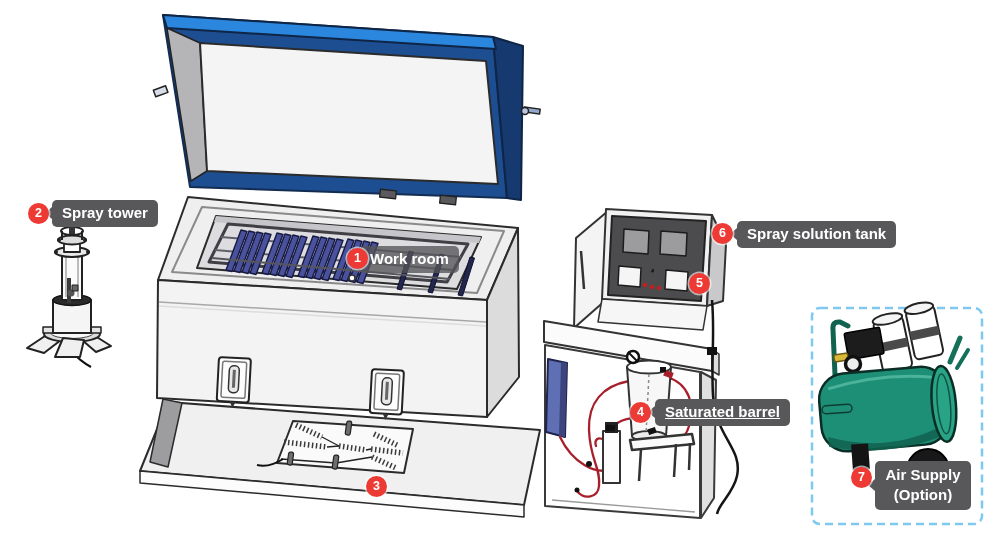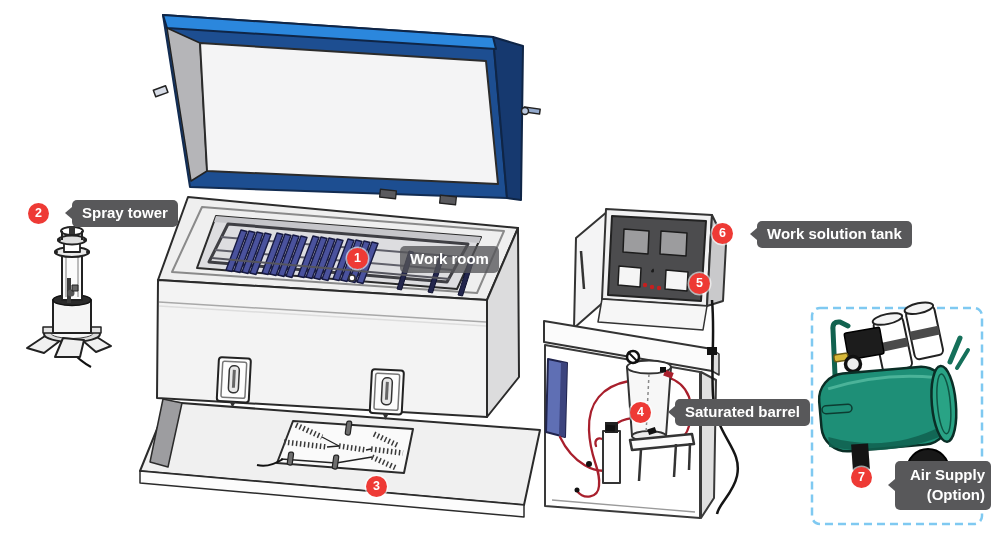--- a/index.html
+++ b/index.html
@@ -1,21 +1,21 @@
 <!DOCTYPE html>
 <html><head>
 <meta charset="utf-8">
 <style>
   html,body{margin:0;padding:0;background:#ffffff;}
   .stage{position:relative;width:1000px;height:550px;background:#ffffff;overflow:hidden;
          font-family:"Liberation Sans",sans-serif;}
   .stage svg{position:absolute;left:0;top:0;}
   .callout{position:absolute;background:#58585a;color:#fff;
            font:600 15px/20px "Liberation Sans",sans-serif;
-           padding:3px 10px 4px;border-radius:5px;white-space:nowrap;z-index:3;margin-left:20px;}
+           padding:3px 10px 4px;border-radius:5px;white-space:nowrap;z-index:3;}
   .callout .notch{position:absolute;left:-7px;top:7px;width:0;height:0;
            border-top:6px solid transparent;border-bottom:6px solid transparent;
            border-right:7px solid #58585a;}
   .callout.two-line{text-align:center;white-space:normal;width:84px;padding:4px 6px 5px;}
   .callout.two-line .notch{top:18px;}
   .callout.translucent{background:rgba(84,84,88,0.78);}
   .badge{position:absolute;width:21px;height:21px;background:#ee3a35;border-radius:50%;
          color:#fff;font:700 12.5px/21px "Liberation Sans",sans-serif;text-align:center;
          box-shadow:0 0 0 1.5px rgba(255,255,255,0.6);z-index:4;}
 </style>
@@ -250,46 +250,46 @@
       </g>
       <line x1="950" y1="362" x2="960" y2="338" stroke="#15705a" stroke-width="5" stroke-linecap="round"></line>
       <line x1="957" y1="368" x2="968" y2="350" stroke="#15705a" stroke-width="4" stroke-linecap="round"></line>
       <rect x="852" y="444" width="17" height="26" fill="#141414" transform="rotate(-4 860 457)"></rect>
       <rect x="822" y="405" width="30" height="8" rx="4" fill="#1e8f77" stroke="#0d3c31" stroke-width="1.5" transform="rotate(-4 837 409)"></rect>
     </g>
   </g>
 </svg>
 
   <div class="badge" style="left:347px;top:248px;">1</div>
-  <div class="callout translucent" style="left:380px;top:246px;">
+  <div class="callout translucent" style="left:360px;top:246px;">
     <span>Work room</span>
   </div>
 
   <div class="badge" style="left:28px;top:203px;">2</div>
   <div class="callout" style="left:52px;top:200px;">
     <span class="notch"></span>
     <span>Spray tower</span>
   </div>
 
   <div class="badge" style="left:366px;top:476px;">3</div>
 
   <div class="badge" style="left:630px;top:402px;">4</div>
-  <div class="callout" style="left:655px;top:399px;">
+  <div class="callout" style="left:655px;top:399px;text-decoration:underline;">
     <span class="notch"></span>
     <span>Saturated barrel</span>
   </div>
 
   <div class="badge" style="left:689px;top:273px;">5</div>
 
   <div class="badge" style="left:712px;top:223px;">6</div>
   <div class="callout" style="left:737px;top:221px;">
     <span class="notch"></span>
-    <span>Work solution tank</span>
+    <span>Spray solution tank</span>
   </div>
 
   <div class="badge" style="left:851px;top:467px;">7</div>
-  <div class="callout two-line" style="left:875px;top:461px;text-align:right;">
+  <div class="callout two-line" style="left:875px;top:461px;">
     <span class="notch"></span>
     <span>Air Supply</span><br>
     <span>(Option)</span>
   </div>
 
 </div>
 
 </body></html>

